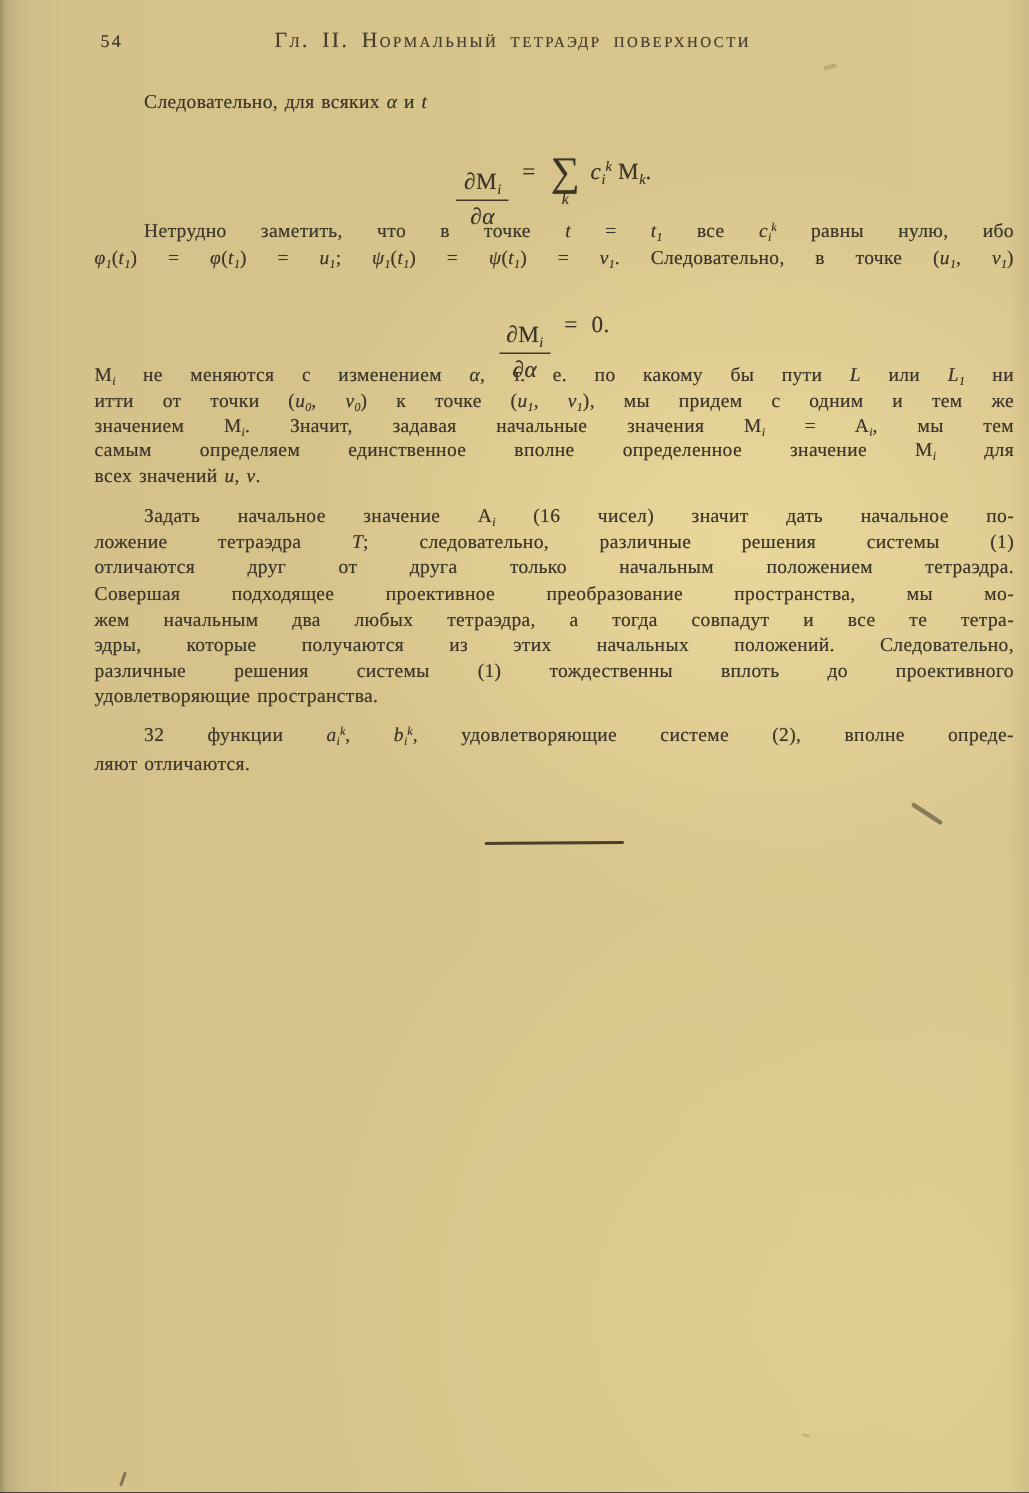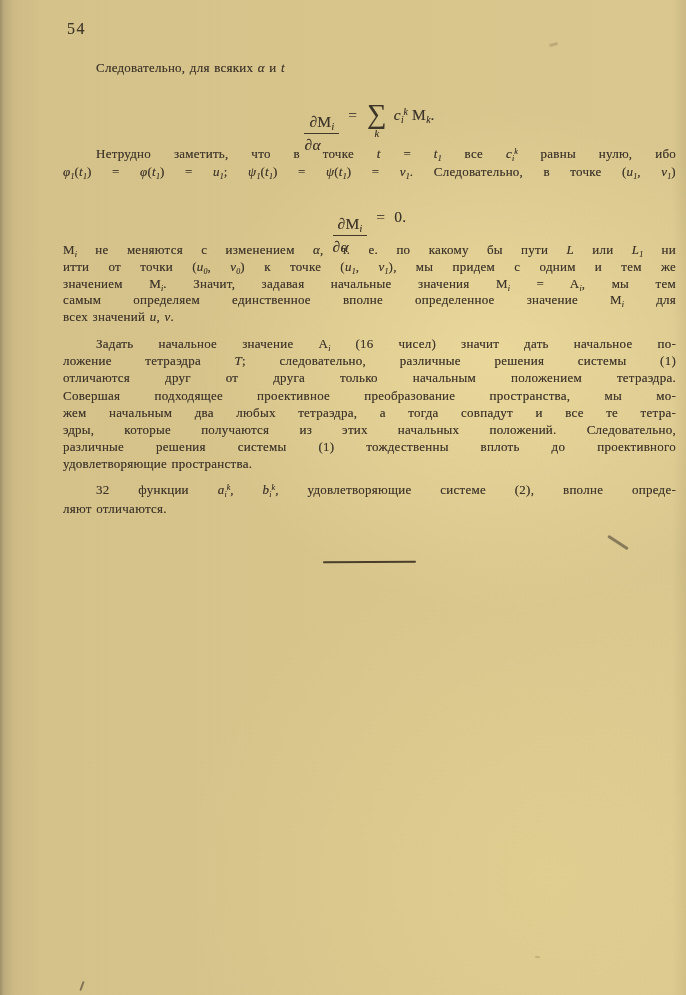--- a/index.html
+++ b/index.html
@@ -9,21 +9,21 @@
     color:#3e352a;
     text-shadow:0 0 .5px rgba(62,53,42,.55);
     background:
       radial-gradient(ellipse 420px 360px at 72% 36%, rgba(250,233,168,.50), rgba(250,233,168,0) 70%),
       radial-gradient(ellipse 520px 480px at 80% 88%, rgba(240,222,150,.30), rgba(240,222,150,0) 70%),
       linear-gradient(270deg, rgba(160,140,95,.22) 0px, rgba(160,140,95,0) 14px),
       linear-gradient(90deg, #9e8f66 0px, #bcab7c 4px, #cdba85 14px, #d5c28a 42px, #d8c58c 55%, #d9c78f 100%);
   }
   .pagenum {
     position:absolute; left:67px; top:20px;
-    font-size:16px; letter-spacing:1.5px; color:#42392b;
+    font-size:12px; letter-spacing:1.5px; color:#42392b;
   }
   .runhead {
     position:absolute; left:183px; top:19px;
     font-size:14.5px; font-variant:small-caps;
     letter-spacing:1.6px; word-spacing:3px; color:#483e2e;
   }
   .para {
     position:absolute; left:63px; width:613px;
     font-size:13px; line-height:17px; letter-spacing:.25px; word-spacing:1px;
   }
@@ -32,21 +32,21 @@
   .tline.ind  { text-indent:33px; }
   .tline i { font-style:italic; }
   sub, sup { font-size:.62em; font-style:italic; line-height:0; letter-spacing:0; }
   sub { vertical-align:-.35em; }
   sup { vertical-align:.5em; }
   .formula {
     position:absolute; left:63px; width:613px;
     display:flex; justify-content:center; align-items:center;
     font-size:15.5px; letter-spacing:.3px;
   }
-  .frac { display:inline-flex; flex-direction:column; line-height:1.15;margin-top:36px; }
+  .frac { display:inline-flex; flex-direction:column; align-items:center; line-height:1.15;margin-top:36px; }
   .frac .num { padding:0 5px 2px; border-bottom:1.5px solid #42382b; }
   .frac .den { padding-top:2px; }
   .eq { margin:0 9px; }
   .sum { display:inline-flex; flex-direction:column; align-items:center; line-height:.9;
          margin:0 7px 0 1px; transform:translateY(5px); }
   .sum .sigma { font-size:27px; line-height:1; }
   .sum .sumidx { font-size:10.5px; font-style:italic; margin-top:1px; }
   .divider {
     position:absolute; top:561px; left:323px; width:93px; height:2px;
     background:#4a3f2a; border-radius:1px; transform:rotate(-.4deg);
@@ -67,20 +67,21 @@
     position:absolute; top:956px; left:535px; width:5px; height:2px;
     background:rgba(125,110,80,.28); border-radius:2px; transform:rotate(10deg);
   }
 </style>
 </head>
 <body>
 
 <div class="page">
 
   <div class="pagenum">54</div>
+  <div class="runhead">Гл. II. Нормальный тетраэдр поверхности</div>
 
   <div class="para" style="top:59px">
       <div class="tline ind">Следовательно, для всяких <i>α</i> и <i>t</i></div>
     </div>
 
   <div class="formula" style="top:86px;height:58px">
     <span class="frac">
       <span class="num">∂M<sub>i</sub></span>
       <span class="den">∂<i>α</i></span>
     </span>

